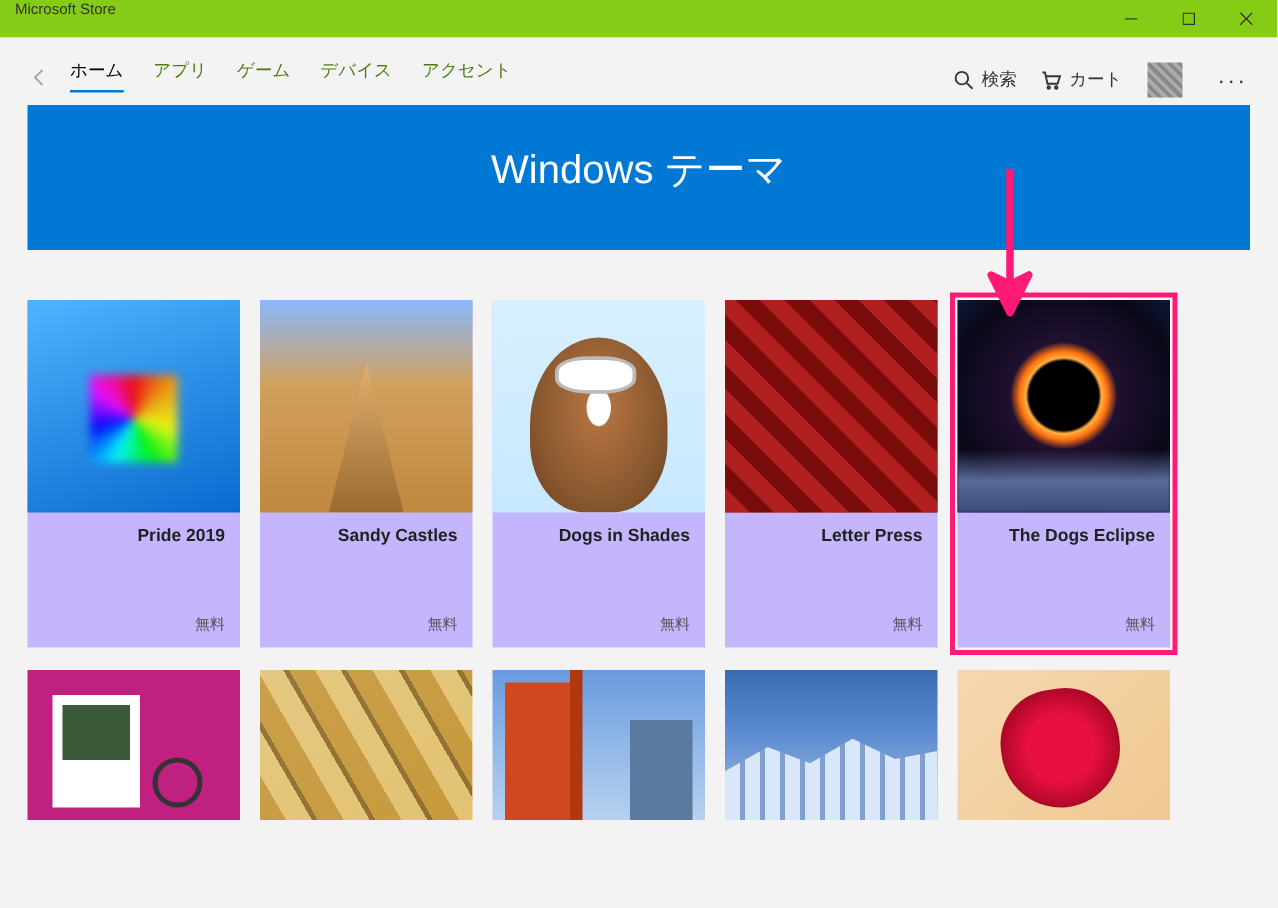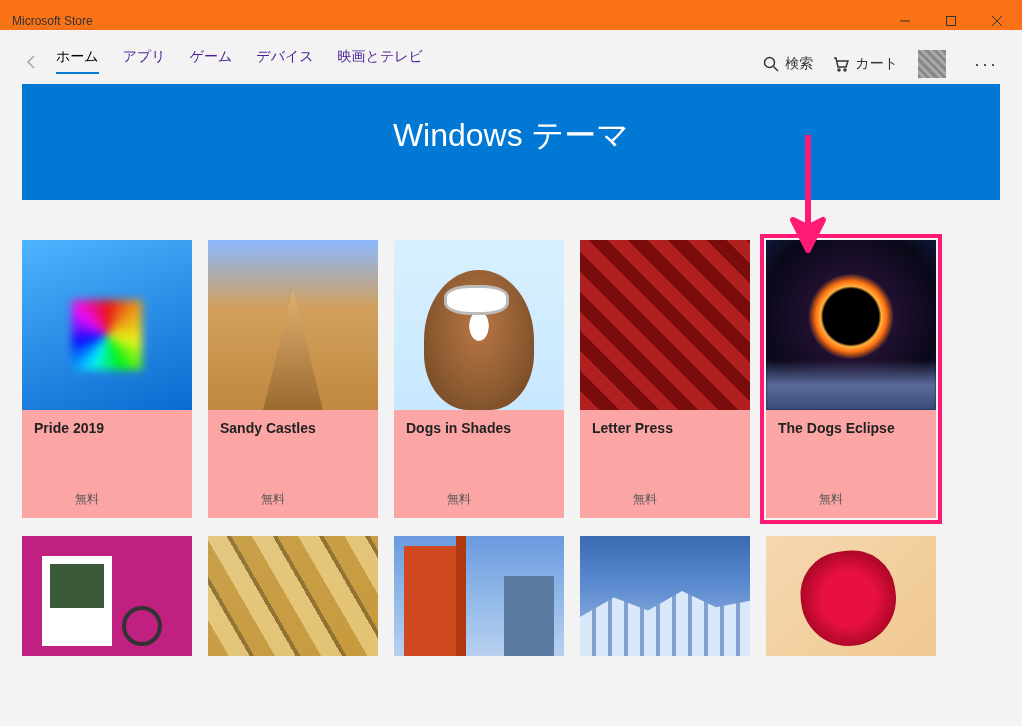--- a/index.html
+++ b/index.html
@@ -1,40 +1,40 @@
 <!DOCTYPE html>
 <html><head>
 <meta charset="utf-8">
 <style>
 * { box-sizing: border-box; margin: 0; padding: 0; }
 body { font-family: 'Segoe UI', 'Yu Gothic UI', sans-serif; background: #f3f3f3; width: 1022px; height: 726px; overflow: hidden; }
 .window { background: #f3f3f3; width: 100%; height: 100%; display: flex; flex-direction: column; }
-.titlebar { height: 30px; display: flex; align-items: center; padding: 12px 2px 0 12px; background: #f97316; }
+.titlebar { height: 30px; display: flex; padding: 0 2px 0 12px; background: #84cc16; }
 .titlebar-title { font-size: 12px; color: #333; flex: 1; }
 .titlebar-controls { display: flex; }
 .titlebar-btn { width: 46px; height: 30px; display: flex; align-items: center; justify-content: center; cursor: pointer; }
 .titlebar-btn svg { width: 10px; height: 10px; stroke: #333; stroke-width: 1; fill: none; }
 .header { height: 48px; display: flex; align-items: flex-end; padding: 0 16px; background: #f3f3f3; }
 .back-btn { width: 32px; height: 32px; display: flex; align-items: center; justify-content: center; margin-right: 8px; opacity: 0.4; }
 .back-btn svg { width: 16px; height: 16px; stroke: #333; stroke-width: 1.5; fill: none; }
 .nav { display: flex; gap: 24px; flex: 1; }
-.nav-item { font-size: 14px; color: #4c1d95; padding: 12px 0; cursor: pointer; position: relative; }
+.nav-item { font-size: 14px; color: #4d7c0f; padding: 12px 0; cursor: pointer; position: relative; }
 .nav-item.active { color: #000; }
 .nav-item.active::after { content: ''; position: absolute; bottom: 4px; left: 0; right: 0; height: 2px; background: #0078d4; }
 .header-right { display: flex; align-items: center; gap: 20px; }
 .header-action { display: flex; align-items: center; gap: 6px; font-size: 14px; color: #333; cursor: pointer; }
 .header-action svg { width: 16px; height: 16px; stroke: #333; stroke-width: 1.5; fill: none; }
 .avatar { width: 28px; height: 28px; background: repeating-linear-gradient(45deg, #888, #888 3px, #aaa 3px, #aaa 6px); }
 .more-btn { font-size: 18px; color: #333; letter-spacing: 2px; cursor: pointer; padding: 0 8px; }
 .content { flex: 1; overflow-y: auto; padding: 6px 22px 9px 22px; }
 .hero { background: #0078d4; color: white; padding: 30px 60px; text-align: center; margin-bottom: 40px; }
 .hero-title { font-size: 32px; font-weight: 400; margin-bottom: 12px; }
 .hero-subtitle { font-size: 13px; line-height: 1.6; max-width: 680px; margin: 0 auto; }
 .grid { display: flex; gap: 16px; flex-wrap: wrap; margin-bottom: 18px; }
-.card { width: 170px; background: #fca5a5; cursor: pointer; position: relative; }
+.card { width: 170px; background: #c4b5fd; cursor: pointer; position: relative; text-align: right; }
 .card.highlighted { outline: 4px solid #ff1a75; outline-offset: 2px; }
 .card-img { width: 170px; height: 170px; background: #ccc; display: block; position: relative; overflow: hidden; }
 .card-body { padding: 10px 12px 10px 12px; height: 108px; display: flex; flex-direction: column; justify-content: space-between; }
 .card-title { font-size: 14px; font-weight: 600; color: #222; }
 .card-price { font-size: 12px; color: #555; margin-left: 41px; }
 .arrow-annotation { position: absolute; top: 130px; left: 788px; pointer-events: none; z-index: 100; }
 .arrow-annotation svg { width: 40px; height: 130px; }
 .grid2 { display: flex; gap: 16px; }
 .thumb { width: 170px; height: 120px; background: #ccc; cursor: pointer; overflow: hidden; position: relative; }
 </style>
@@ -66,21 +66,21 @@
     <div class="back-btn">
         <svg viewBox="0 0 16 16">
           <path d="M10 2 L4 8 L10 14"></path>
         </svg>
       </div>
     <div class="nav">
       <div class="nav-item active">ホーム</div>
       <div class="nav-item">アプリ</div>
       <div class="nav-item">ゲーム</div>
       <div class="nav-item">デバイス</div>
-      <div class="nav-item">映画とテレビ</div>
+      <div class="nav-item">アクセント</div>
     </div>
     <div class="header-right">
       <div class="header-action">
         <svg viewBox="0 0 16 16">
             <circle cx="6.5" cy="6.5" r="5"></circle>
             <path d="M10.5 10.5 L15 15"></path>
           </svg>
         <span>検索</span>
       </div>
       <div class="header-action">

